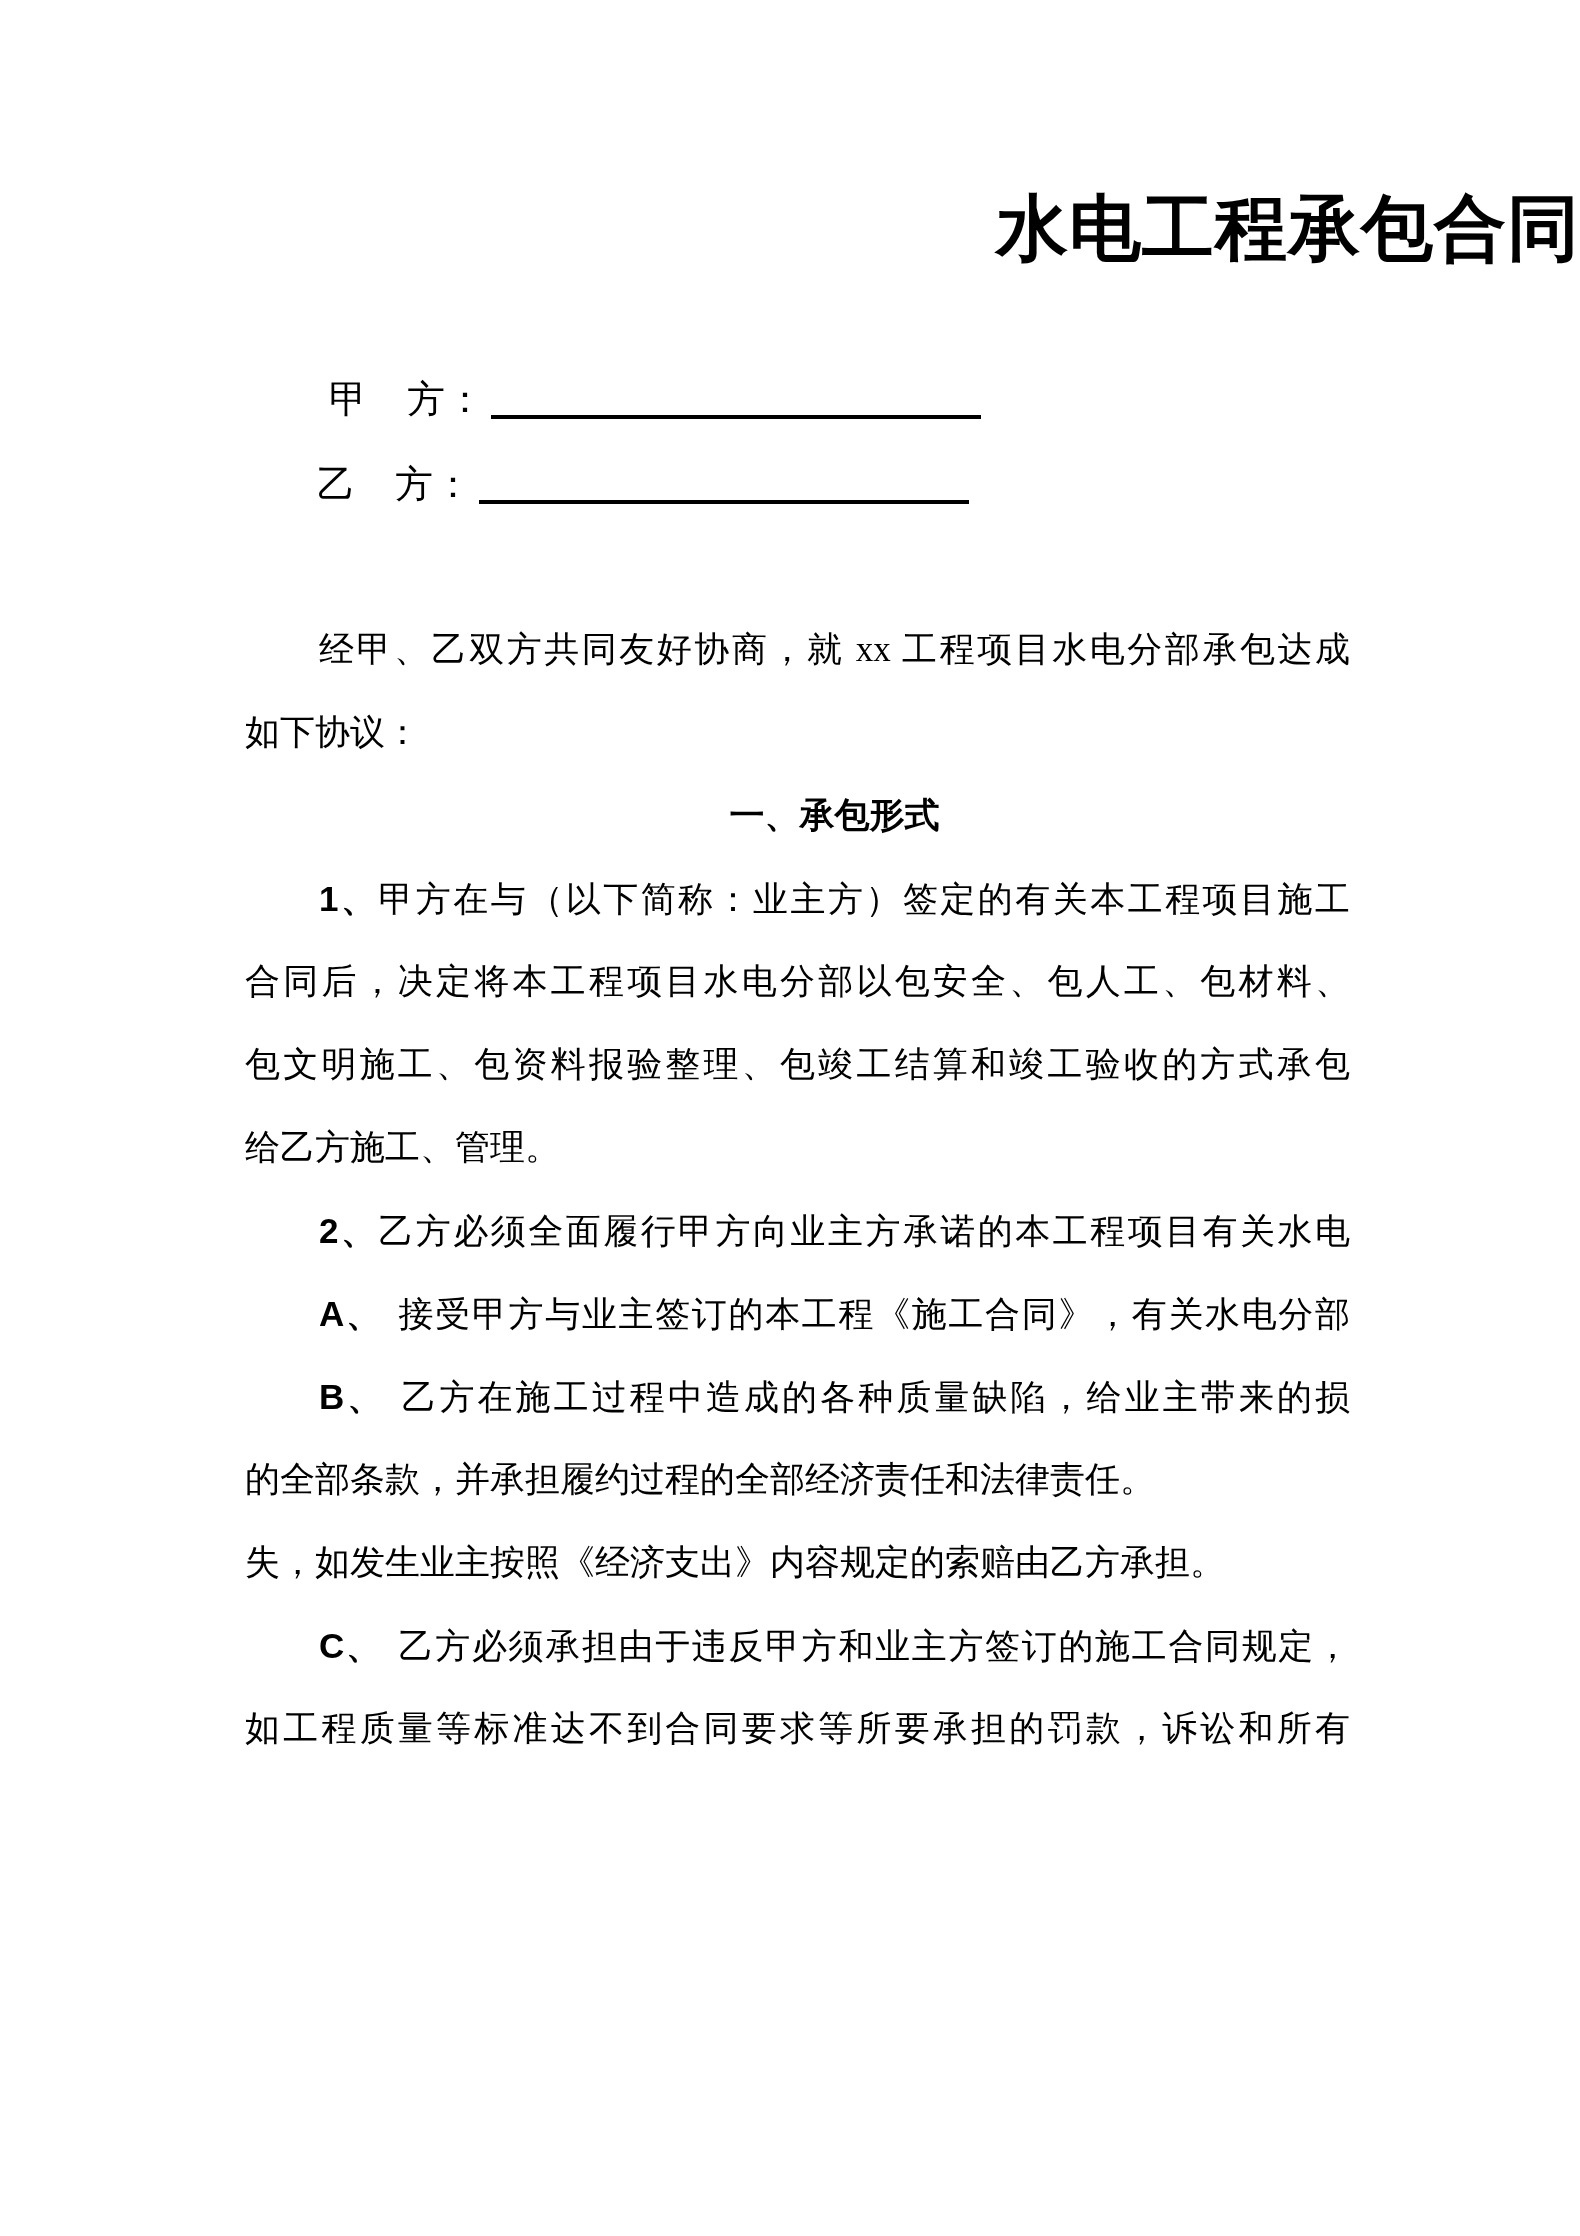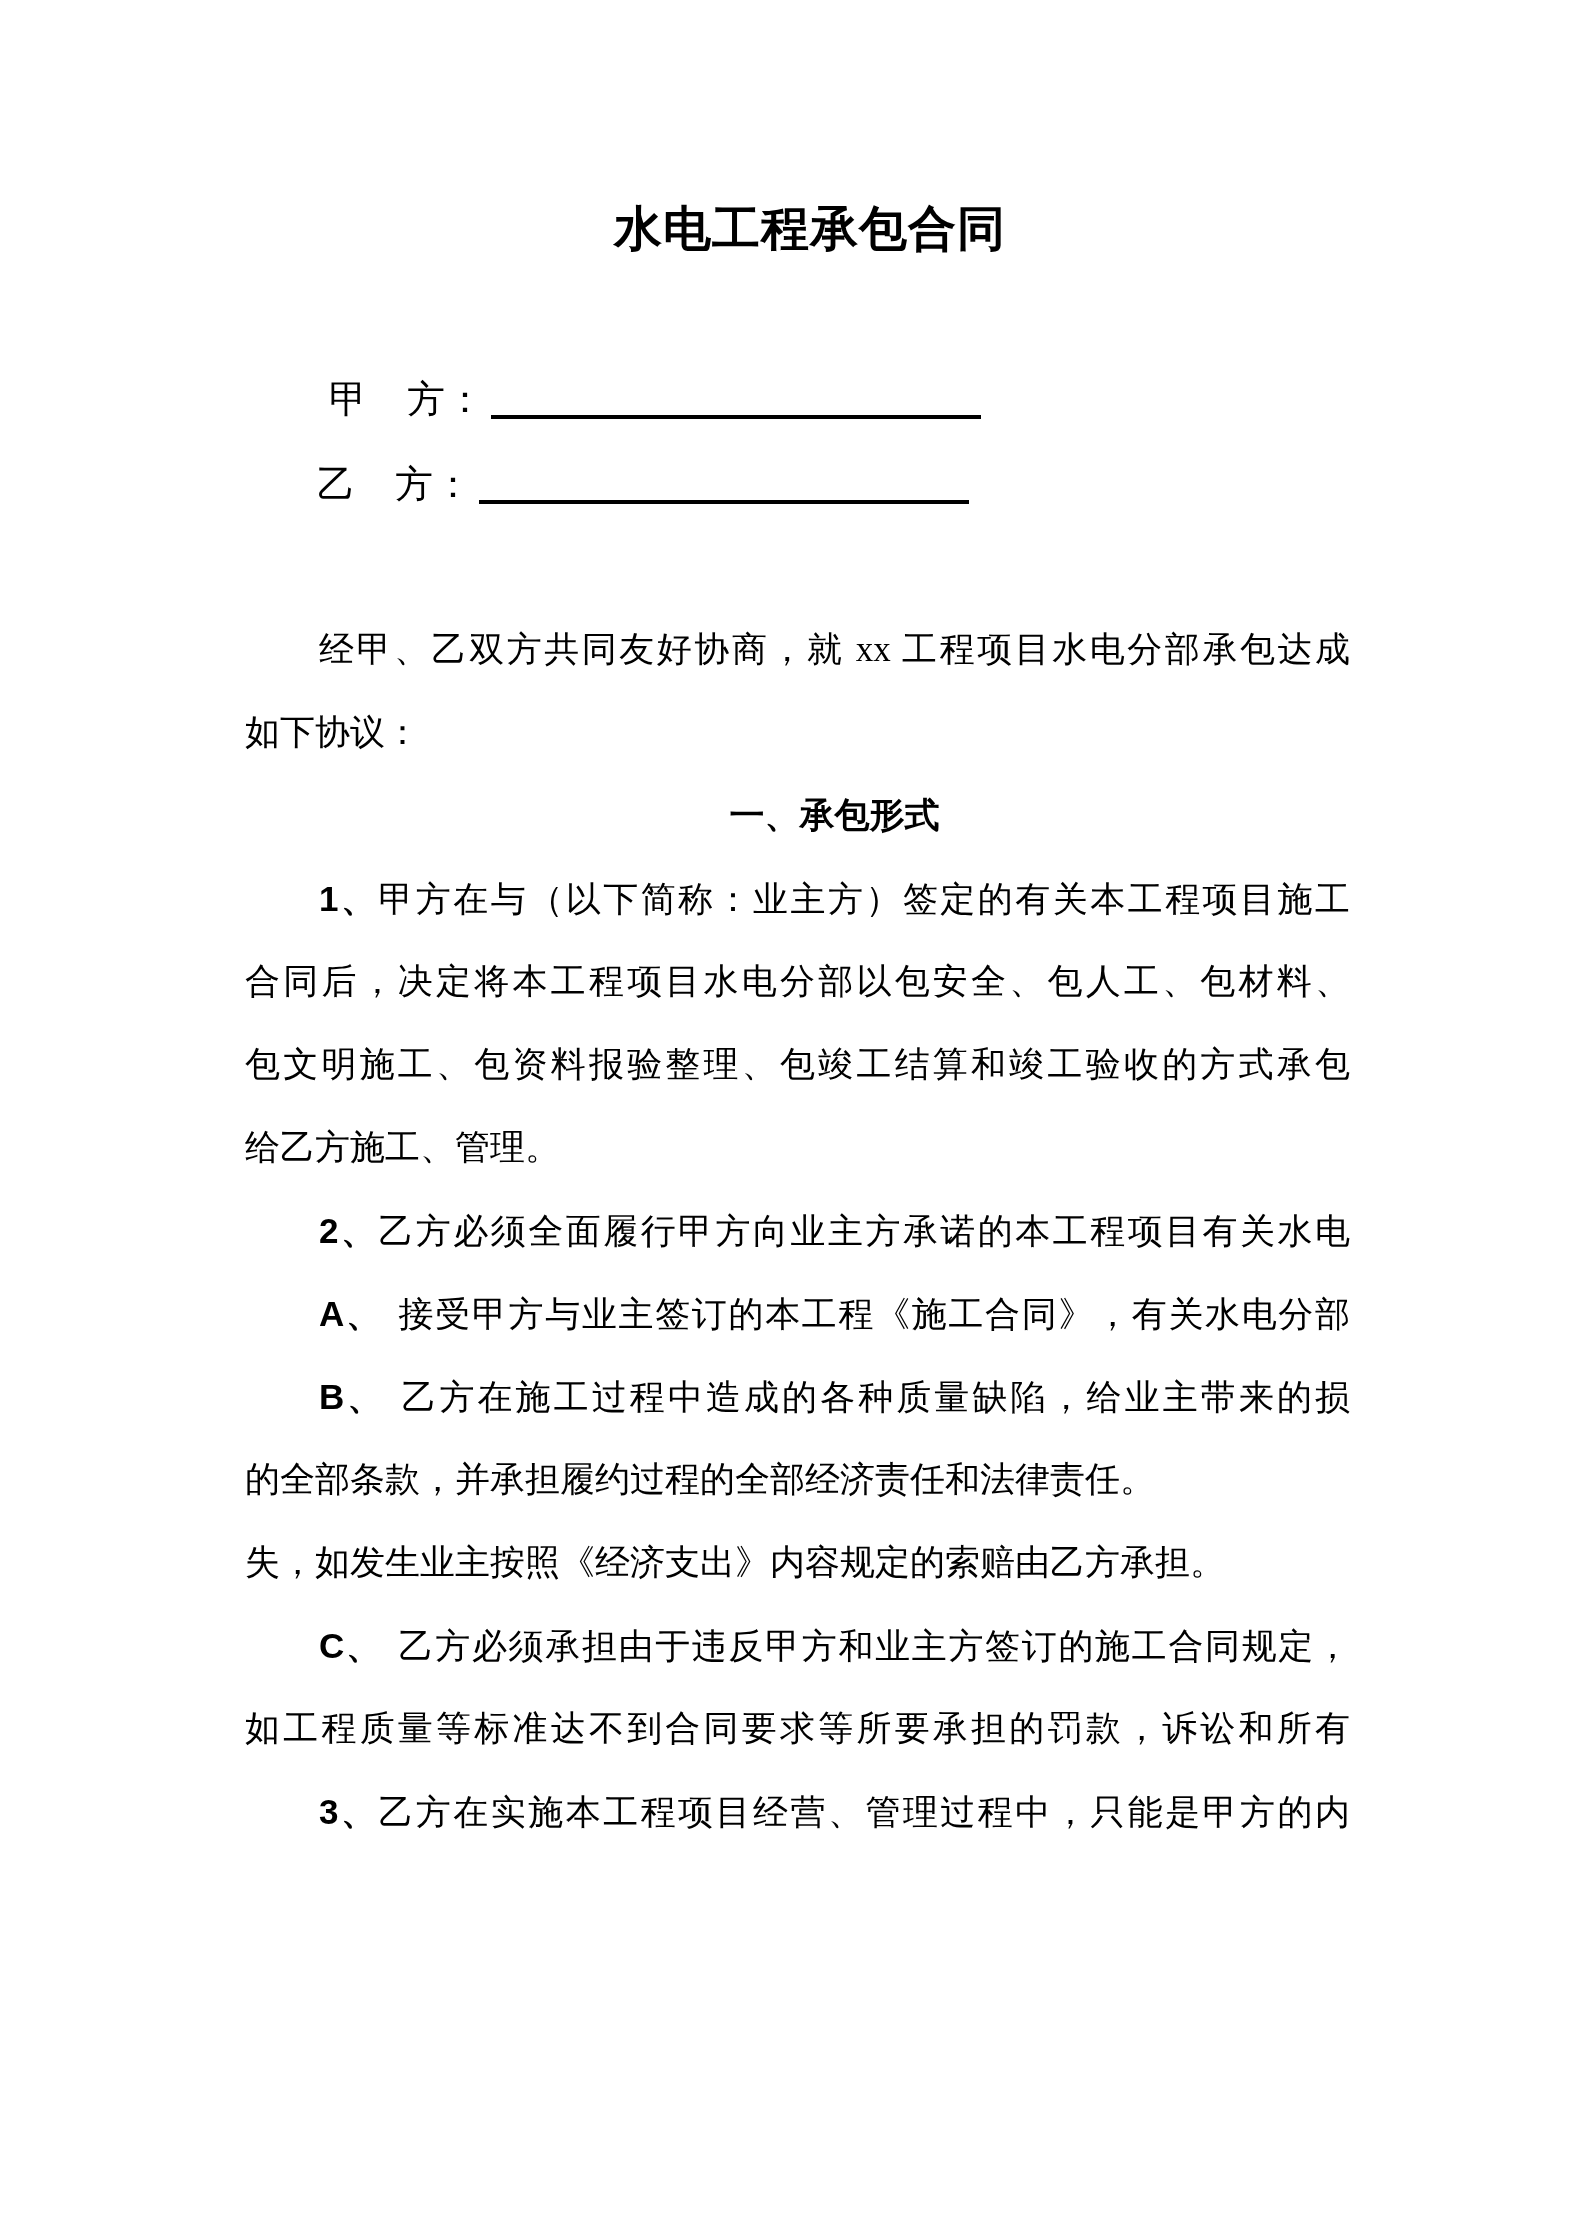--- a/index.html
+++ b/index.html
@@ -14,22 +14,22 @@
     background: #ffffff;
     color: #000000;
     font-family: "Liberation Serif", "DejaVu Serif", serif;
     overflow: hidden;
   }
   .doc-title {
     position: absolute;
     top: 200px;
     left: 40px;
     width: 1540px;
-    text-align: center;
-    font-size: 48px;
+    text-align: right;
+    font-size: 72px;
     line-height: 58px;
     font-weight: bold;
     letter-spacing: 1px;
   }
   .party-row {
     position: absolute;
     left: 317px;
     height: 46px;
     line-height: 46px;
     font-size: 38px;
@@ -101,17 +101,16 @@
 
     <div class="line indent fill"><span class="marker gap">A、</span><span>接受甲方与业主签订的本工程《施工合同》，有关水电分部</span></div>
     <div class="line indent fill"><span class="marker gap">B、</span><span>乙方在施工过程中造成的各种质量缺陷，给业主带来的损</span></div>
 
     <div class="line">的全部条款，并承担履约过程的全部经济责任和法律责任。</div>
     <div class="line">失，如发生业主按照《经济支出》内容规定的索赔由乙方承担。</div>
 
     <div class="line indent fill"><span class="marker gap">C、</span><span>乙方必须承担由于违反甲方和业主方签订的施工合同规定，</span></div>
     <div class="line fill">如工程质量等标准达不到合同要求等所要承担的罚款，诉讼和所有</div>
 
-    <div class="line indent fill"><span class="marker">3、</span><span>乙方在实施本工程项目经营、管理过程中，只能是甲方的内</span></div>
 
   </div>
 
 </div>
 
 </body></html>

